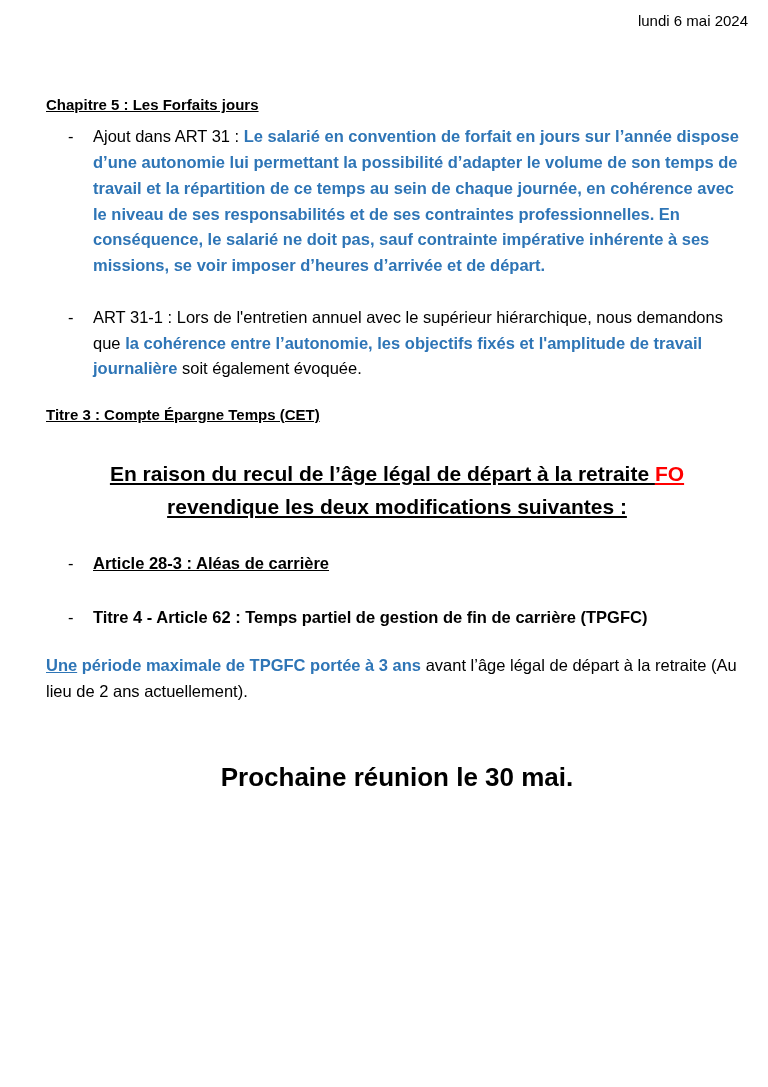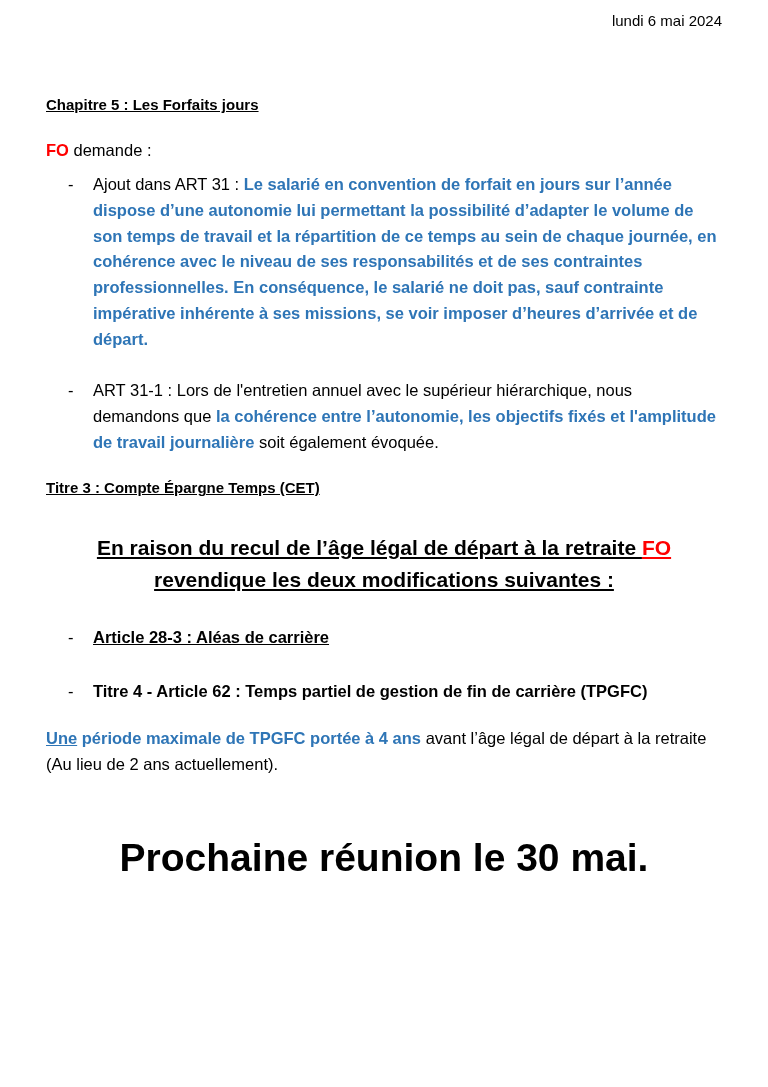--- a/index.html
+++ b/index.html
@@ -8,21 +8,21 @@
     width: 768px;
     height: 1087px;
     font-family: "Liberation Sans", sans-serif;
     color: #000000;
     position: relative;
     overflow: hidden;
   }
   .page {
     width: 768px;
     height: 1087px;
-    padding: 12px 46px 0 46px;
+    padding: 12px 20px 0 46px;
   }
   .date-line {
     text-align: right;
     font-size: 15px;
     margin-bottom: 64px;
   }
   .body-text { font-size: 16.5px; line-height: 1.56; }
   .bold { font-weight: bold; }
   .underline { text-decoration: underline; }
   .blue { color: var(--accent-blue, #2E75B6); font-weight: bold; }
@@ -56,34 +56,33 @@
     text-align: center;
     font-size: 21px;
     font-weight: bold;
     line-height: 1.55;
   }
   .big-heading .u { text-decoration: underline; }
   .single-item { margin-top: 28px; margin-bottom: 0; }
   .footer-heading {
     margin-top: 58px;
     text-align: center;
-    font-size: 39px;
+    font-size: 26px;
     font-weight: bold;
   }
 </style>
 </head>
 <body>
 
 <div class="page">
 
   <div class="date-line">lundi 6 mai 2024</div>
 
   <div class="section-heading">Chapitre 5 : Les Forfaits jours</div>
 
-  <p class="body-text intro-line"><span class="red">FO</span><span> demande :</span></p>
 
   <div class="dash-list">
     <div class="dash-item">
       <span class="dash-marker body-text">-</span>
       <span class="dash-text body-text"><span>Ajout dans ART 31 : </span><span class="blue">Le salarié en convention de forfait en jours sur l’année dispose d’une autonomie lui permettant la possibilité d’adapter le volume de son temps de travail et la répartition de ce temps au sein de chaque journée, en cohérence avec le niveau de ses responsabilités et de ses contraintes professionnelles. En conséquence, le salarié ne doit pas, sauf contrainte impérative inhérente à ses missions, se voir imposer d’heures d’arrivée et de départ.</span></span>
     </div>
     <div class="dash-item">
       <span class="dash-marker body-text">-</span>
       <span class="dash-text body-text"><span>ART 31-1 : Lors de l'entretien annuel avec le supérieur hiérarchique, nous demandons que </span><span class="blue">la cohérence entre l’autonomie, les objectifs fixés et l'amplitude de travail journalière</span><span> soit également évoquée.</span></span>
     </div>
@@ -98,17 +97,17 @@
     <span class="dash-marker body-text">-</span>
     <span class="dash-text body-text bold underline">Article 28-3 : Aléas de carrière</span>
   </div>
 
 
   <div class="dash-item single-item">
     <span class="dash-marker body-text">-</span>
     <span class="dash-text body-text bold">Titre 4 - Article 62 : Temps partiel de gestion de fin de carrière (TPGFC)</span>
   </div>
 
-  <p class="body-text para"><span class="blue underline">Une</span><span class="blue"> période maximale de TPGFC portée à 4 ans</span><span> avant l’âge légal de départ à la retraite (Au lieu de 2 ans actuellement).</span></p>
+  <p class="body-text para"><span class="blue underline">Une</span><span class="blue"> période maximale de TPGFC portée à 3 ans</span><span> avant l’âge légal de départ à la retraite (Au lieu de 2 ans actuellement).</span></p>
 
   <div class="footer-heading">Prochaine réunion le 30 mai.</div>
 
 </div>
 
 </body></html>

